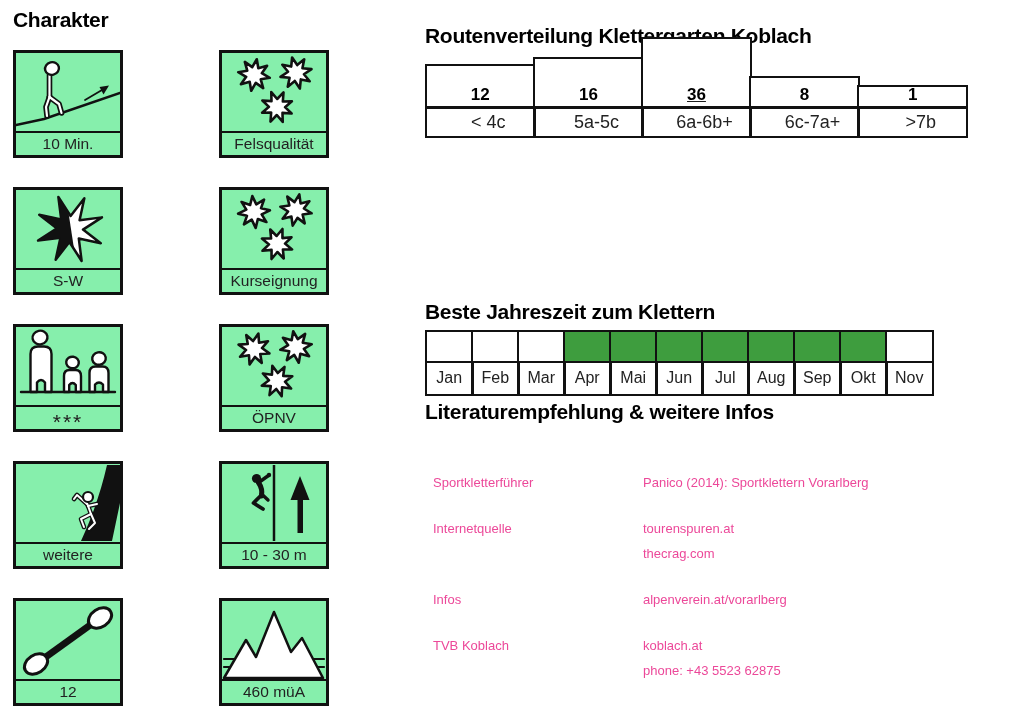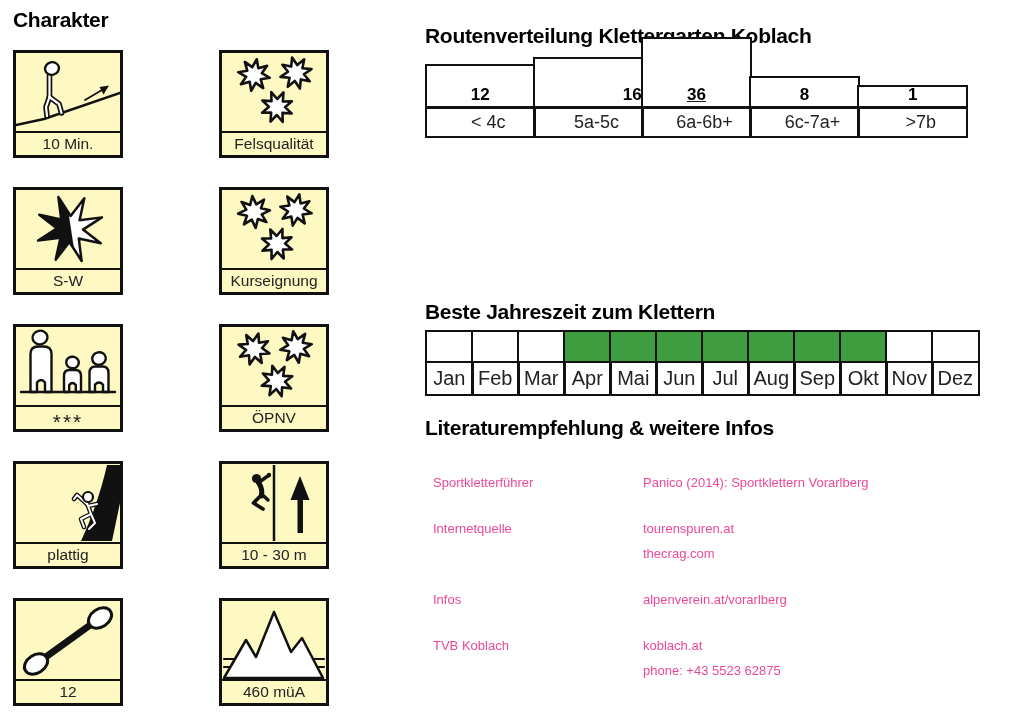--- a/index.html
+++ b/index.html
@@ -11,21 +11,21 @@
     position:absolute; margin:0; font-size:21px; font-weight:800; color:#000;
     letter-spacing:-0.3px; white-space:nowrap;
   }
   
   .icon-grid {
     position:absolute; left:13px; top:50px;
     display:grid; grid-template-columns:110px 110px; column-gap:96px; row-gap:29px;
   }
   .ibox {
     width:110px; height:108px; box-sizing:border-box; border:3px solid #111;
-    background:#fef9c3; display:flex; flex-direction:column;
+    background:#86efac; display:flex; flex-direction:column;
   }
   .ibox .art { flex:1 1 auto; overflow:hidden; }
   .ibox .art svg { display:block; width:100%; height:100%; }
   .ilabel {
     flex:none; height:24px; box-sizing:border-box; border-top:2.5px solid #111;
     display:flex; align-items:center; justify-content:center;
     font-size:15.5px; color:#222; white-space:nowrap;
   }
   .stars-label { font-size:21px; letter-spacing:2px; padding-top:7px; }
   
@@ -42,21 +42,21 @@
     box-sizing:border-box; height:31px; border:2.5px solid #111;
     display:flex; align-items:center; justify-content:center; font-size:18px; color:#222;padding-left:16px;
   }
   
   .months { position:absolute; left:425px; top:330px; display:flex; }
   .mcol { flex:none; width:48.5px; display:flex; flex-direction:column; }
   .mcol + .mcol { margin-left:-2.5px; }
   .mtop { box-sizing:border-box; height:33px; border:2.5px solid #111; background:#fff; }
   .mlabel {
     box-sizing:border-box; height:35px; margin-top:-2.5px; border:2.5px solid #111;
-    display:flex; align-items:center; justify-content:center; font-size:20px; color:#222;
+    display:flex; align-items:center; justify-content:center; font-size:16px; color:#222;
   }
   
   .lit { position:absolute; left:425px; top:470px; width:560px; }
   .lit-row { display:grid; grid-template-columns:210px 1fr; margin-bottom:21px; }
   .lit-label, .lit-line { font-size:13px; line-height:25px; color:#ec4899;margin-left:8px; }
   svg .cas { stroke:#111; fill:none; stroke-linecap:round; stroke-linejoin:round; }
   svg .inr { stroke:#fff; fill:none; stroke-linecap:round; stroke-linejoin:round; }
 </style>
 </head>
 <body>
@@ -176,21 +176,21 @@
           <g class="inr" stroke-width="2">
             <path d="M71,38 L75,49"></path>
             <path d="M71,39 L61,30 L58,34"></path>
             <path d="M72,41 L81,39"></path>
             <path d="M75,49 L65,54 L68,62"></path>
             <path d="M75,49 L79,58 L73,64"></path>
           </g>
           <circle cx="72" cy="32" r="5" fill="#fff" stroke="#111" stroke-width="2.2"></circle>
         </svg>
       </div>
-      <div class="ilabel">plattig</div>
+      <div class="ilabel">weitere</div>
     </div>
 
     <div class="ibox">
       <div class="art">
         <svg viewBox="0 0 104 76">
           <line x1="52" y1="0" x2="52" y2="76" stroke="#111" stroke-width="2.5"></line>
           <g stroke="#111" fill="none" stroke-linecap="round" stroke-linejoin="round">
             <path d="M36,18 L46.5,10.5" stroke-width="3.4"></path>
             <path d="M36.5,17.5 C39.5,22 40.5,26 39.5,31" stroke-width="5"></path>
             <path d="M39.5,30 L31.5,38 L41,44" stroke-width="3.8"></path>
@@ -232,21 +232,21 @@
 
   <div class="chart">
     <div class="chart-cols">
       <div class="ccol">
         <div class="bar" style="height: 43px;">
             <span class="bar-val">12</span>
           </div>
         <div class="grade">&lt; 4c</div>
       </div>
       <div class="ccol">
-        <div class="bar" style="height: 50px; justify-content: flex-end;">
+        <div class="bar" style="height: 50px;">
             <span class="bar-val">16</span>
           </div>
         <div class="grade">5a-5c</div>
       </div>
       <div class="ccol">
         <div class="bar" style="height: 70px; text-decoration: underline;">
             <span class="bar-val">36</span>
           </div>
         <div class="grade">6a-6b+</div>
       </div>
@@ -305,27 +305,23 @@
         <div class="mlabel">Sep</div>
       </div>
     <div class="mcol">
         <div class="mtop" style="background: rgb(62, 157, 62);"></div>
         <div class="mlabel">Okt</div>
       </div>
     <div class="mcol">
         <div class="mtop"></div>
         <div class="mlabel">Nov</div>
       </div>
-    <div class="mcol">
-        <div class="mtop"></div>
-        <div class="mlabel">Dez</div>
-      </div>
   </div>
 
-  <h2 class="section-title" style="left:425px; top:416px;">Literaturempfehlung &amp; weitere Infos</h2>
+  <h2 class="section-title" style="left:425px; top:400px;">Literaturempfehlung &amp; weitere Infos</h2>
 
   <div class="lit">
     <div class="lit-row">
       <div class="lit-label">Sportkletterführer</div>
       <div>
         <div class="lit-line">Panico (2014): Sportklettern Vorarlberg</div>
         <div class="lit-line"></div>
       </div>
     </div>
     <div class="lit-row">

